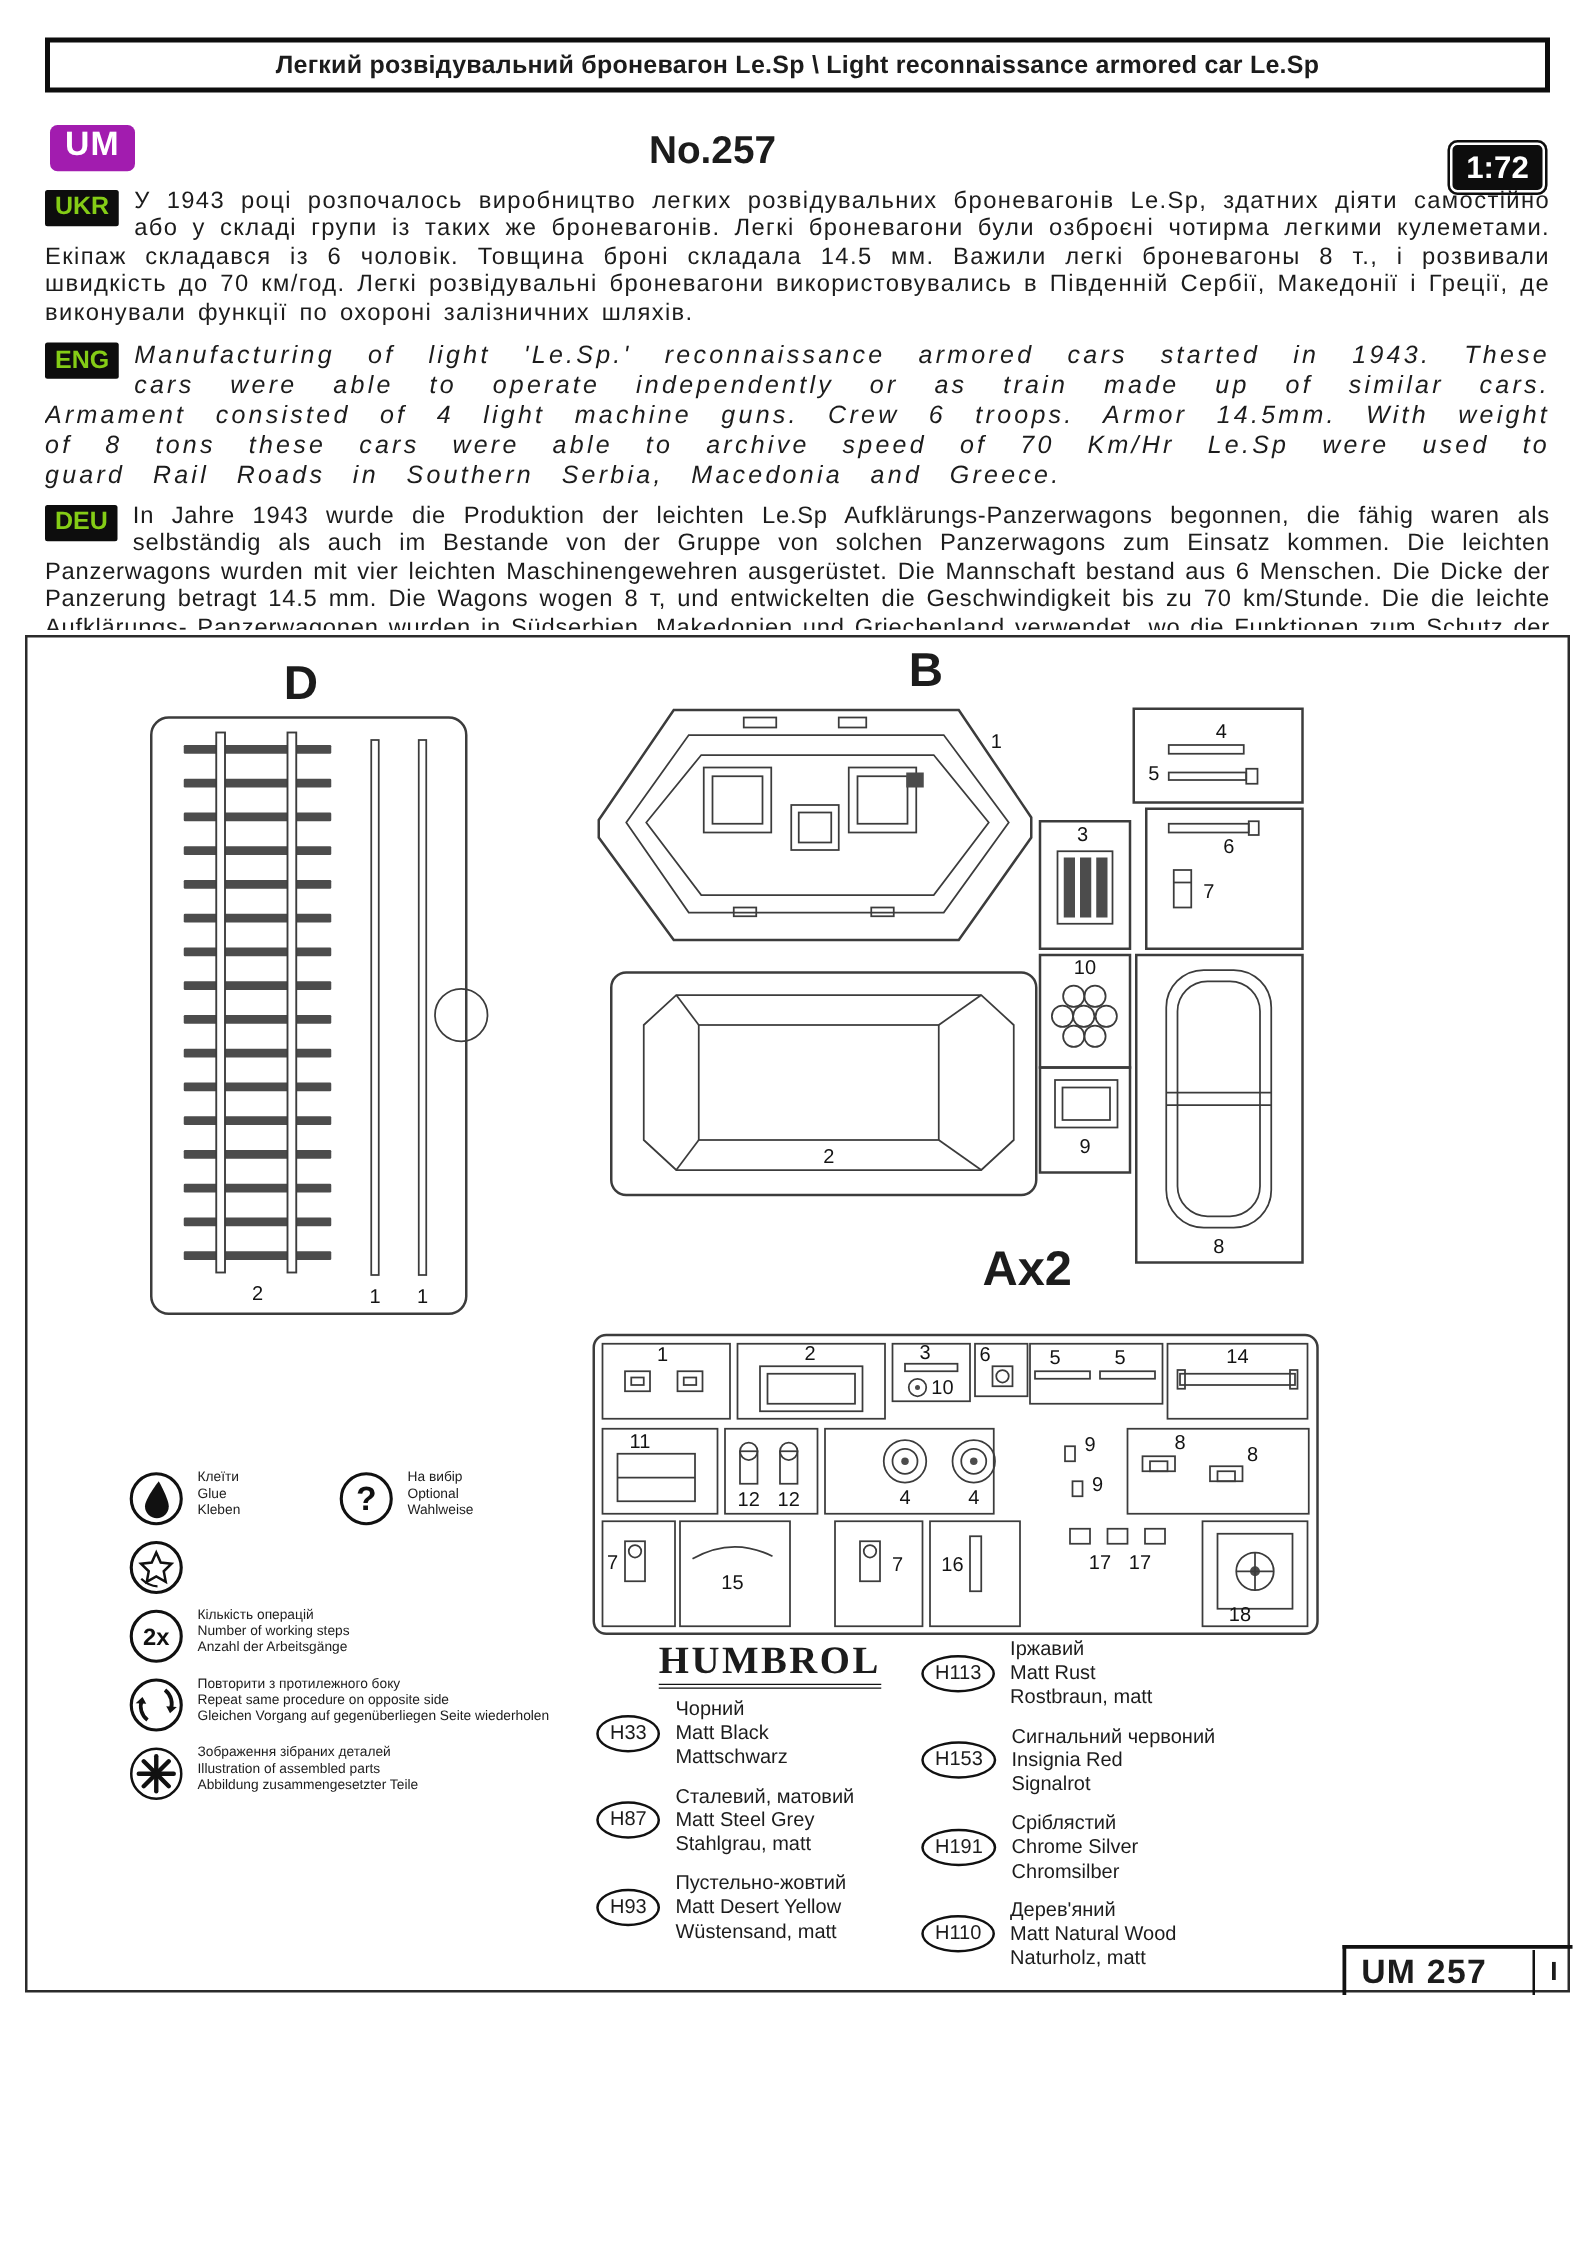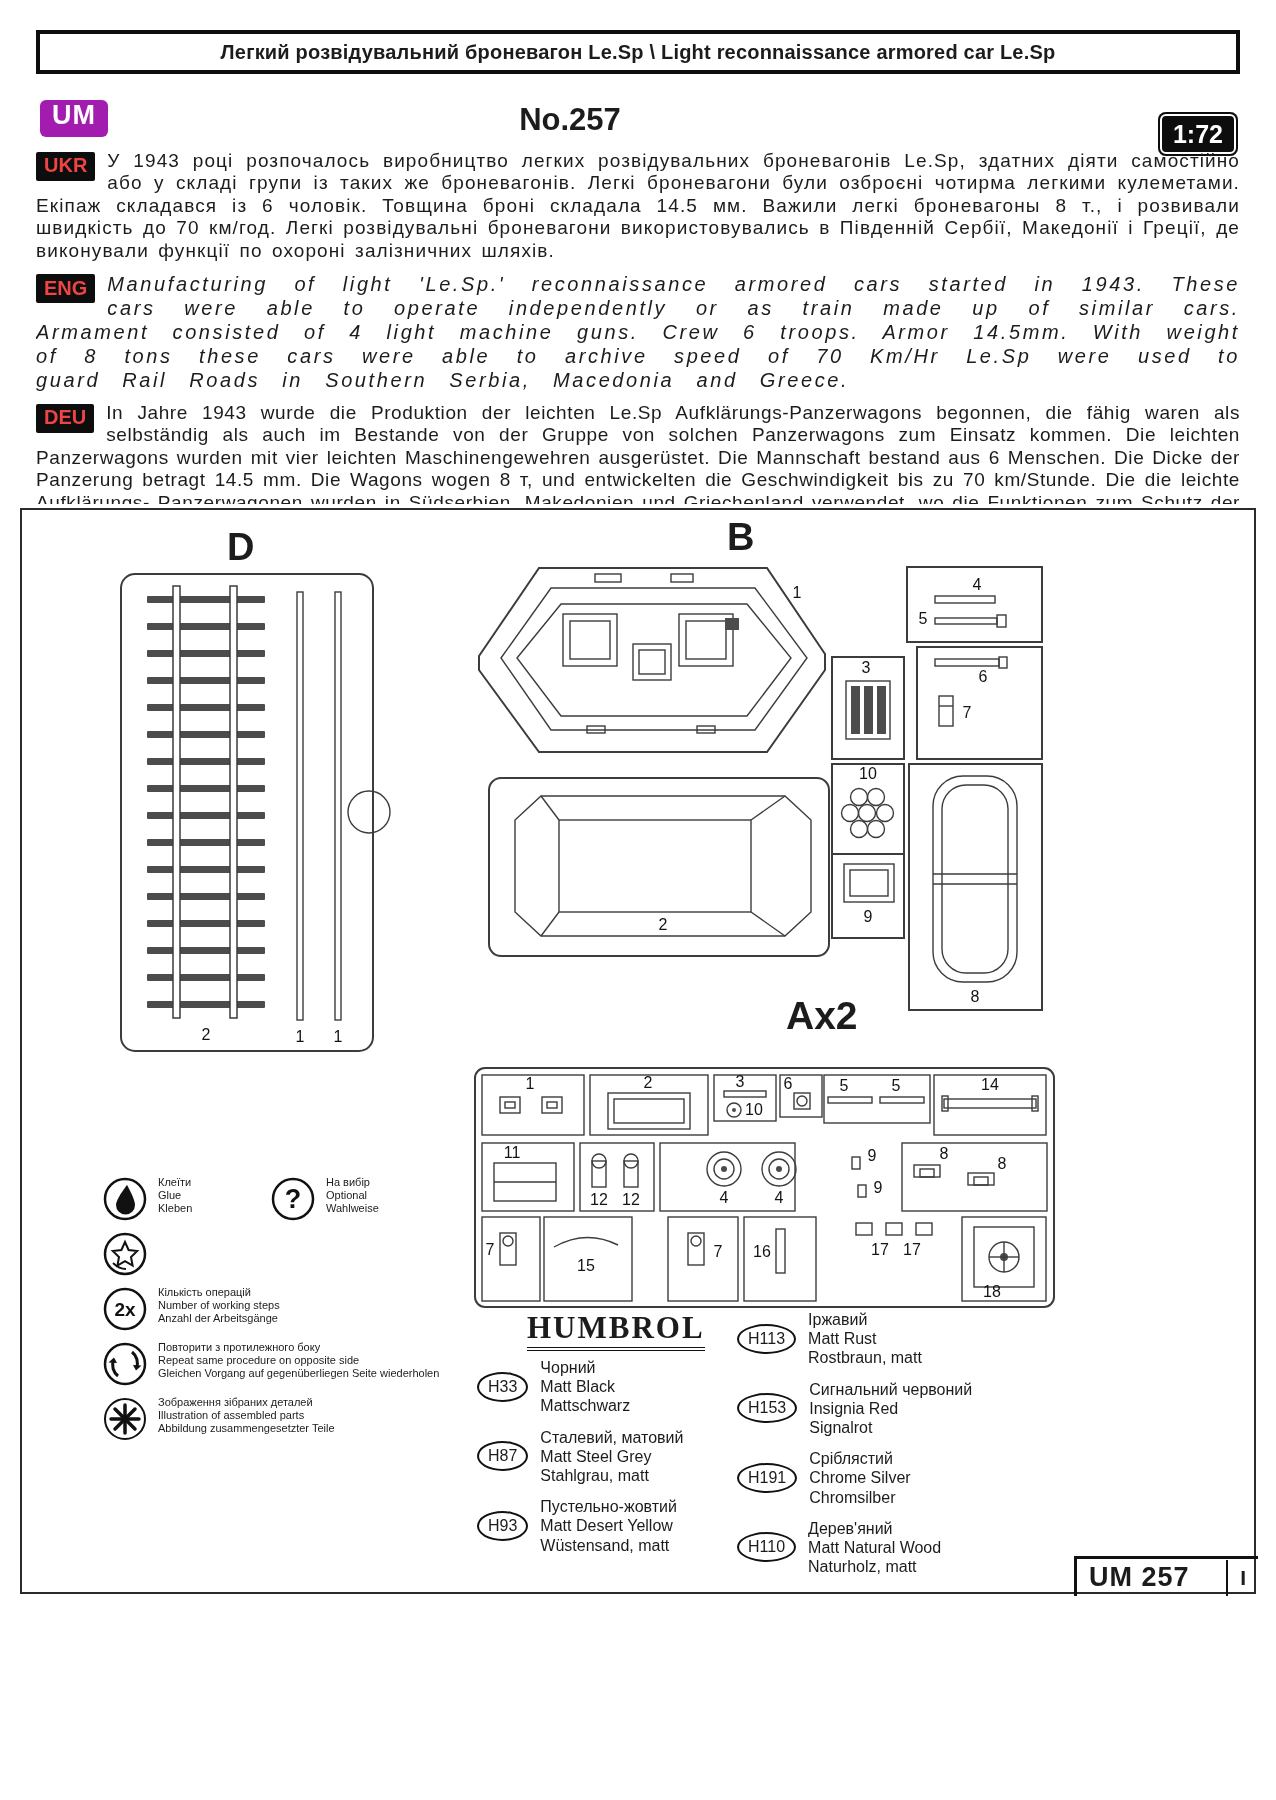--- a/index.html
+++ b/index.html
@@ -17,21 +17,21 @@
              letter-spacing: 1px; }
   .kit-no { position: absolute; left: 0; top: 102px; width: 1140px; text-align: center;
             font-weight: bold; font-size: 31px; }
   .scale-badge { position: absolute; right: 38px; top: 112px; width: 80px; height: 44px;
                  background: #0d0d0d; color: #fff; border-radius: 8px; display: flex;
                  align-items: center; justify-content: center; font-weight: bold; font-size: 25px;
                  box-shadow: inset 0 0 0 2px #0d0d0d, inset 0 0 0 4px #fff; }
 
   .desc-section { position: absolute; left: 36px; top: 150px; width: 1204px; height: 354px; overflow: hidden; }
   .para { text-align: justify; margin-bottom: 10px; }
-  .lang-tag { float: left; background: #0d0d0d; color: #ef4444; font-weight: bold; font-size: 20px;
+  .lang-tag { float: left; background: #0d0d0d; color: #84cc16; font-weight: bold; font-size: 20px;
               font-style: normal; letter-spacing: 0; word-spacing: 0;
               padding: 2px 8px 3px; margin: 2px 12px 2px 0; border-radius: 2px; }
   .para.ukr { font-size: 19px; line-height: 1.18; letter-spacing: 1.1px; word-spacing: 3px; }
   .para.eng { font-size: 20px; line-height: 1.2; font-style: italic;
               letter-spacing: 2.6px; word-spacing: 14px; }
   .para.deu { font-size: 19px; line-height: 1.18; letter-spacing: .6px; word-spacing: 2px; }
 
   .diagram-box { position: absolute; left: 20px; top: 508px; width: 1236px; height: 1086px;
                  border: 2px solid #2b2b2b; }
   .sprue-label { position: absolute; font-size: 38px; font-weight: 600; }

